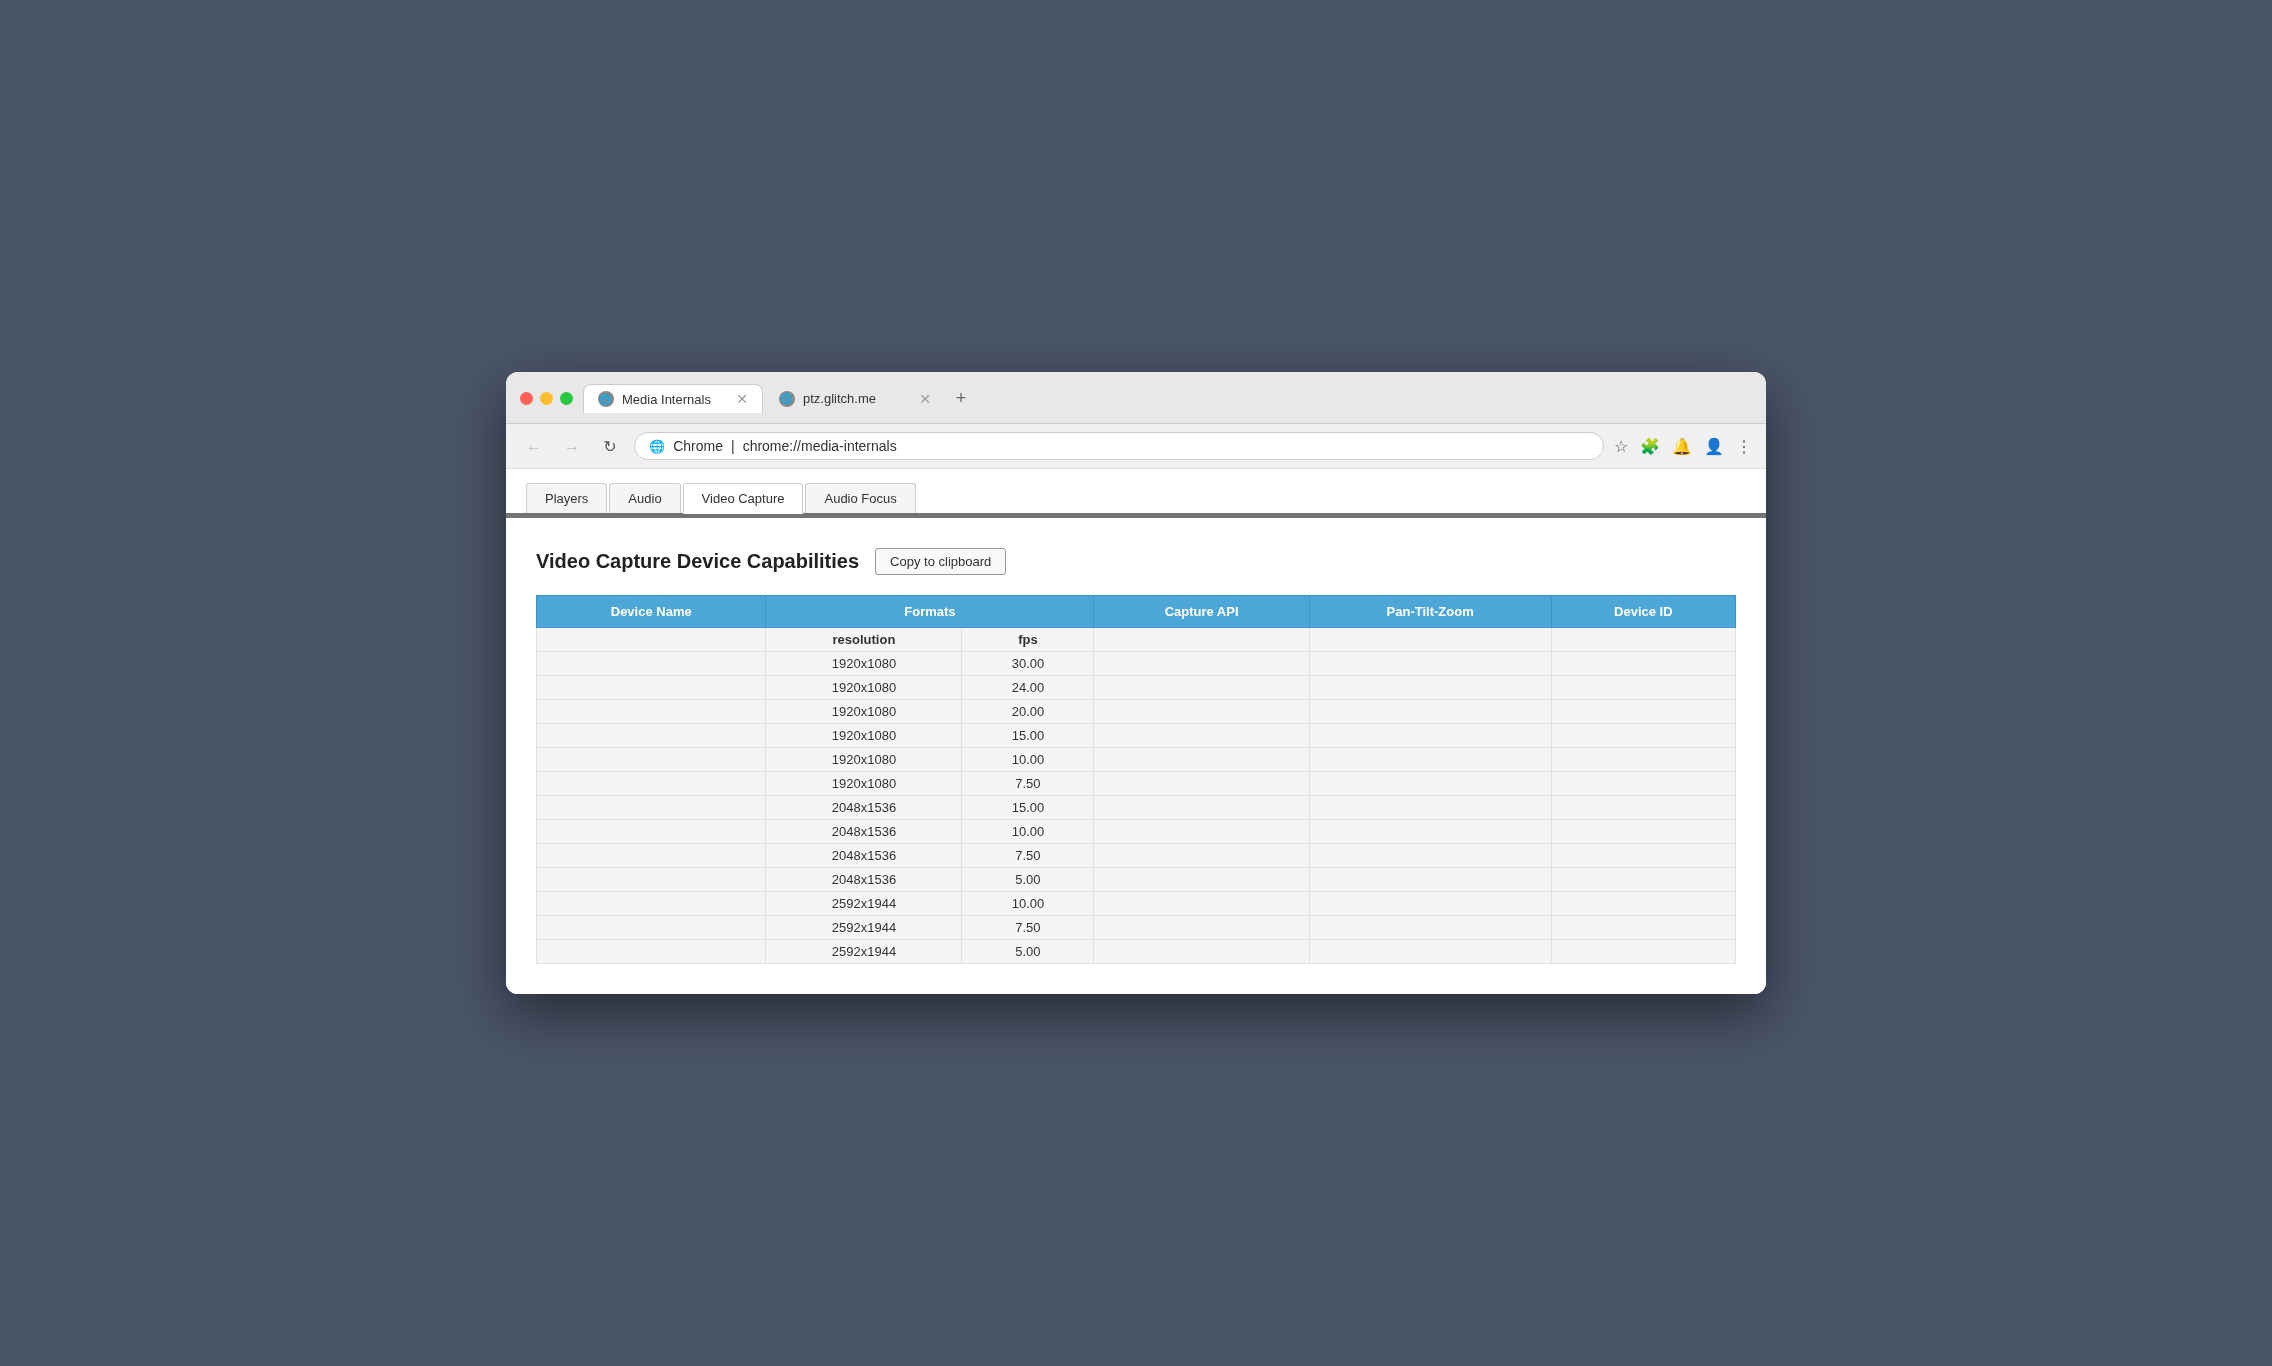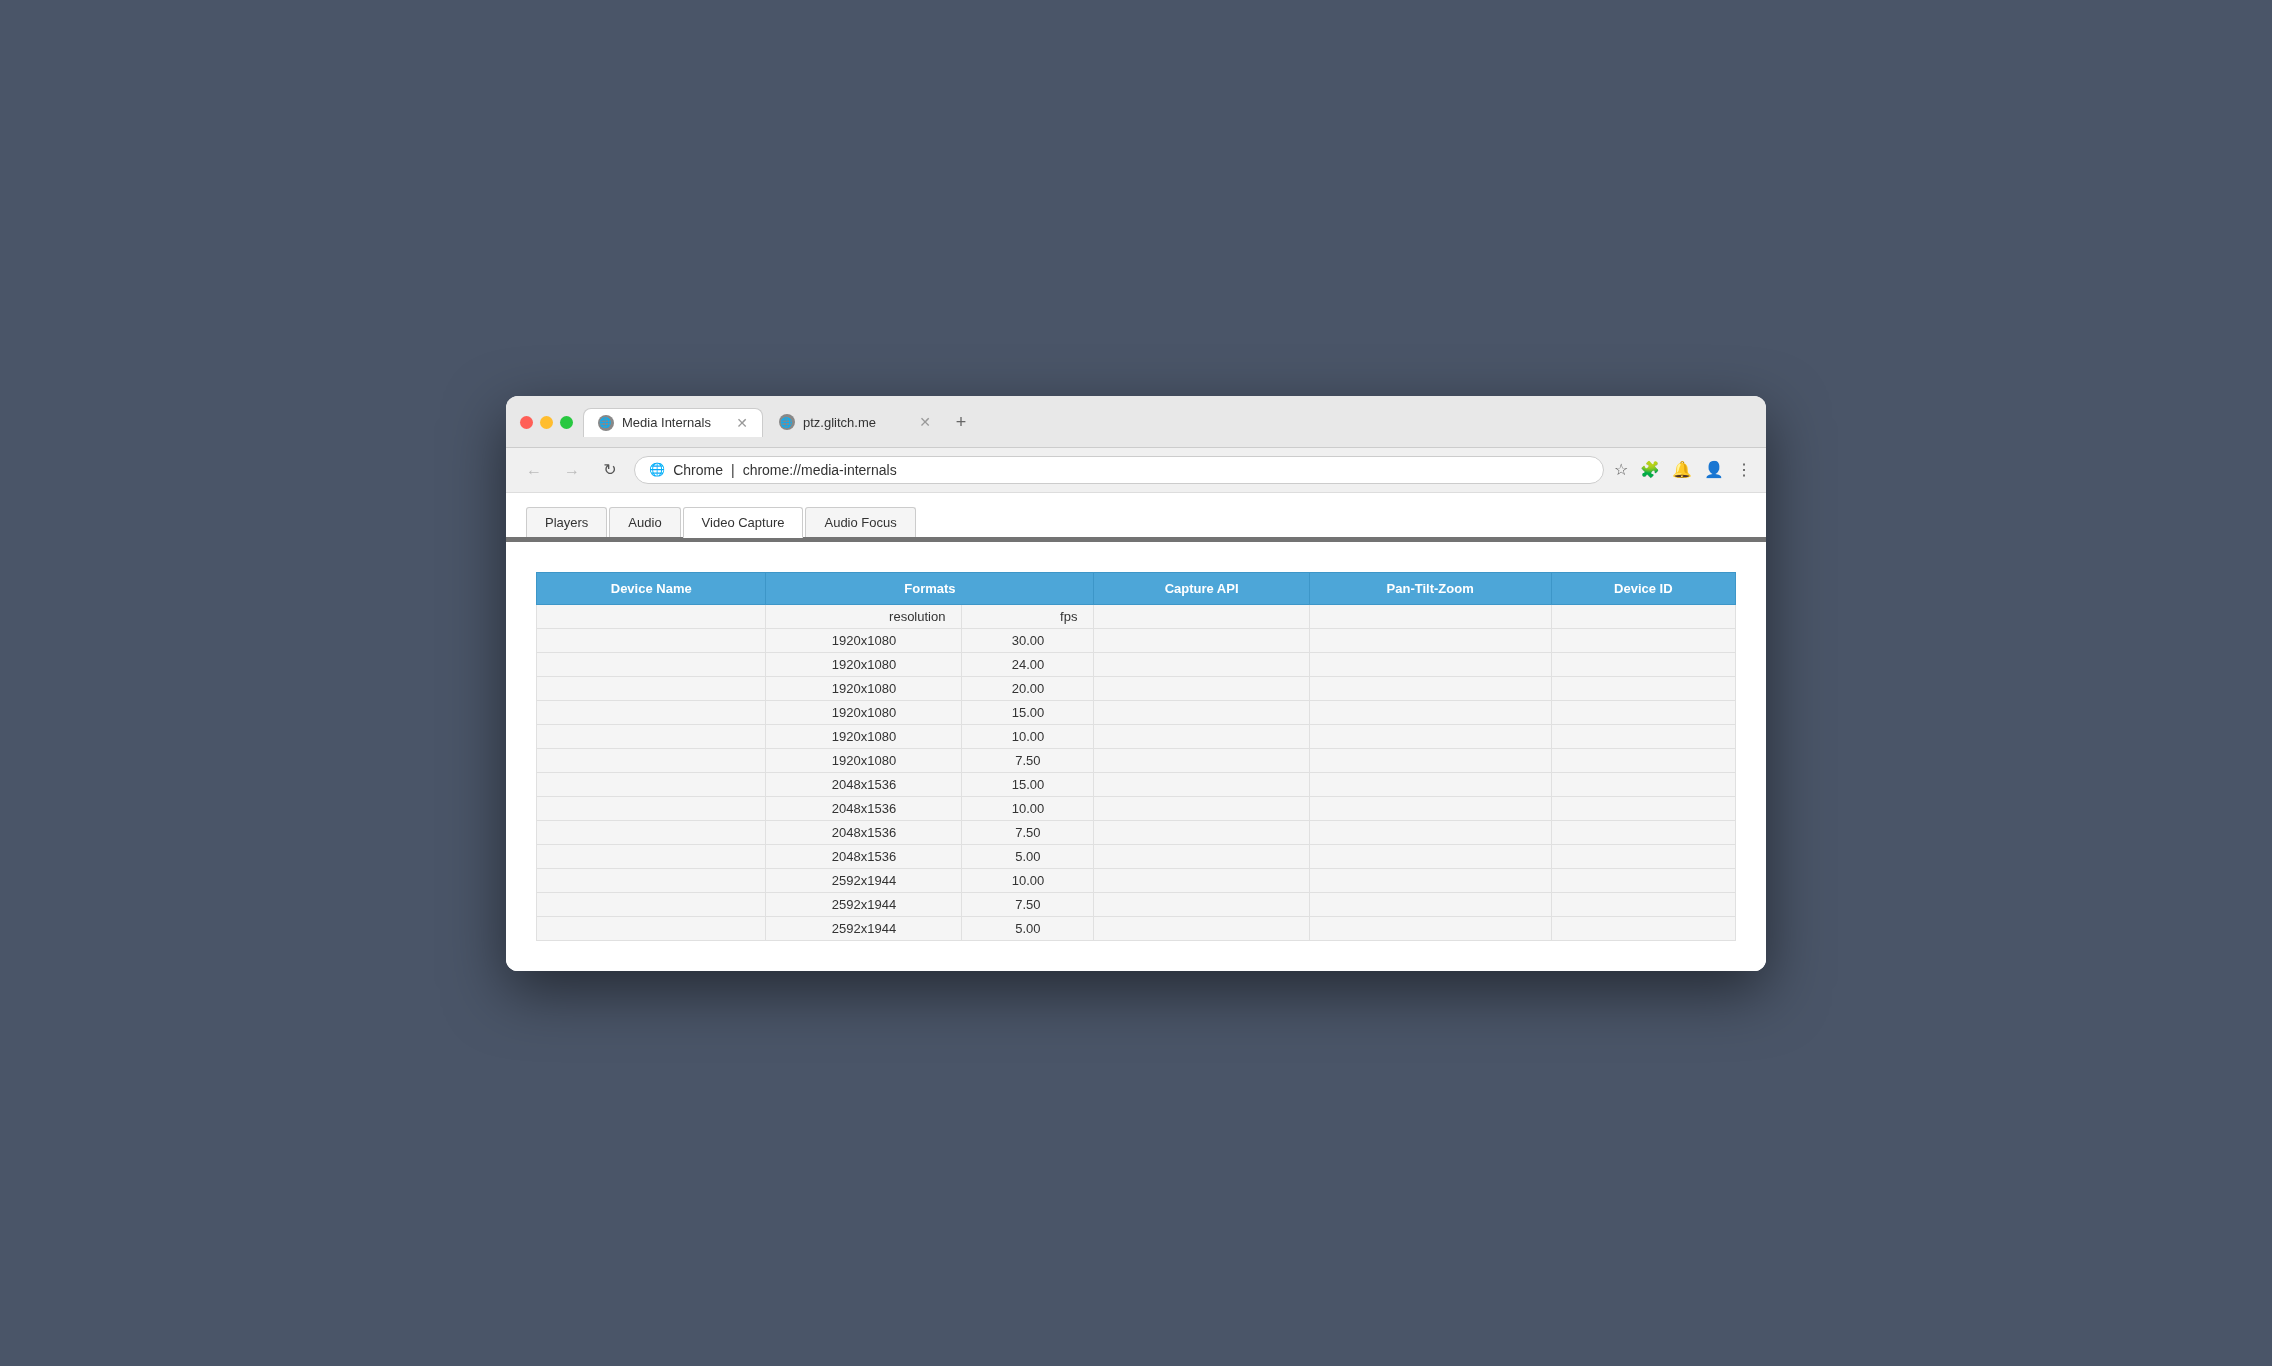--- a/index.html
+++ b/index.html
@@ -242,22 +242,22 @@
       padding: 4px 16px;
       border: 1px solid #e0e0e0;
       background: #f5f5f5;
       color: #333;
     }
 
     .data-table tbody td.center { text-align: center; }
     .data-table tbody td.right { text-align: center; }
 
     .data-table .sub-header {
-      font-weight: 400;
-      text-align: right;
+      font-weight: 700;
+      text-align: center;
       margin-left: 30px;
     }
 
     .ptz-highlight {
       background: #b8d4ea;
       padding: 2px 6px;
       border-radius: 2px;
     }
   </style>
 </head>
@@ -310,20 +310,24 @@
   <div class="page-content">
 
     <div class="chrome-tabs">
       <div class="chrome-tab">Players</div>
       <div class="chrome-tab">Audio</div>
       <div class="chrome-tab active">Video Capture</div>
       <div class="chrome-tab">Audio Focus</div>
     </div>
 
     <div class="main-content">
+      <div class="section-header">
+        <h2 class="section-title">Video Capture Device Capabilities</h2>
+        <button class="copy-btn">Copy to clipboard</button>
+      </div>
 
       <table class="data-table">
         <thead>
           <tr>
             <th>Device Name</th>
             <th colspan="2">Formats</th>
             <th>Capture API</th>
             <th>Pan-Tilt-Zoom</th>
             <th>Device ID</th>
           </tr>

